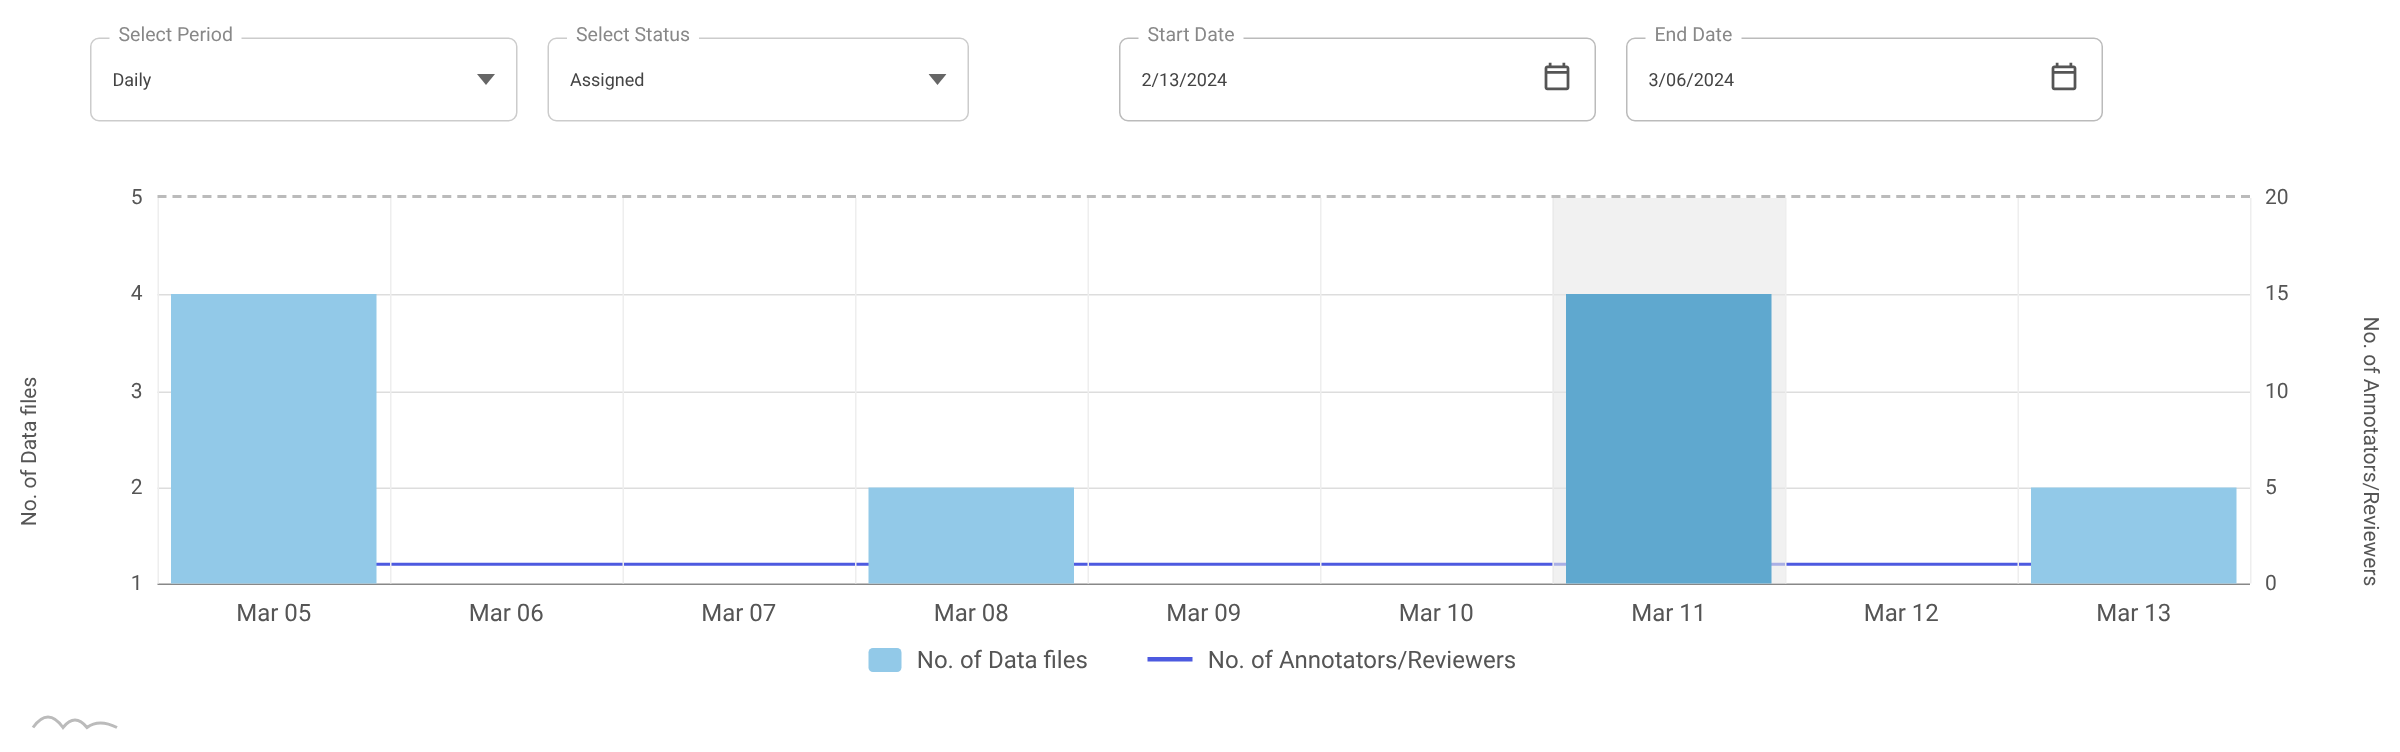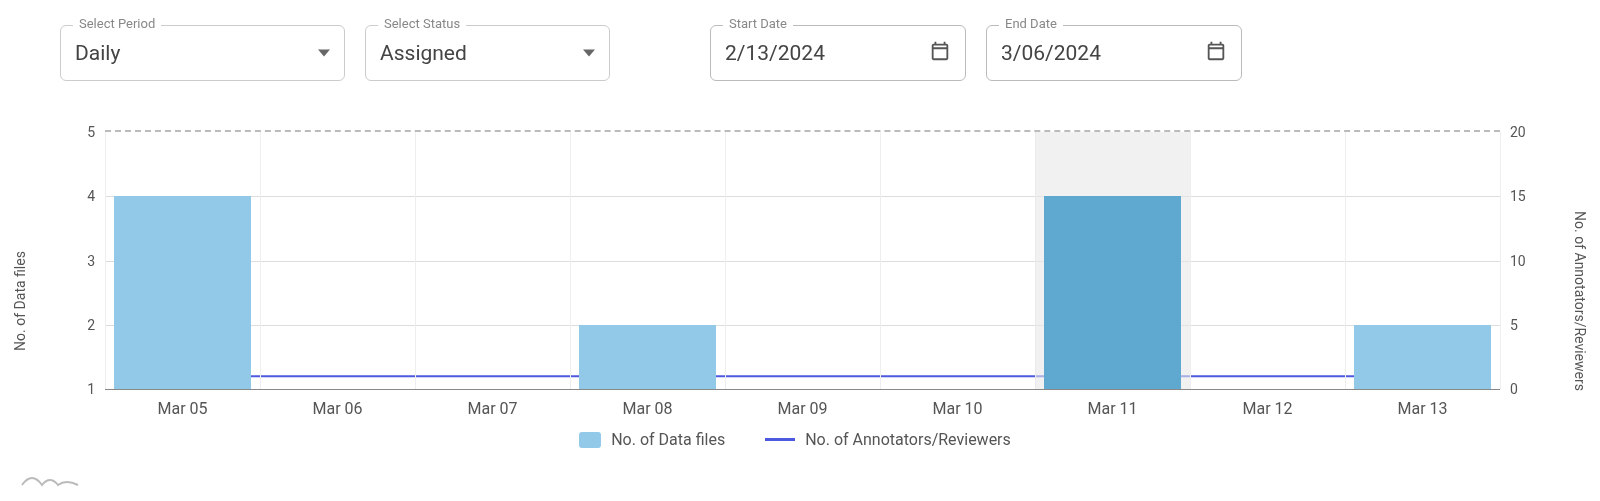--- a/index.html
+++ b/index.html
@@ -42,31 +42,31 @@
   .field .float-label {
     position: absolute;
     top: -10px;
     left: 12px;
     background: #fff;
     padding: 0 6px;
     font-size: 13px;
     color: #888;
   }
   .field .value {
-    font-size: 21px;
+    font-size: 12px;
     color: #444;
     flex: 1;
   }
   .field .caret, .field .cal {
     color: #666;
     margin-left: 10px;
   }
   .select-period { width: 285px; }
-  .select-status { width: 245px; }
-  .date-field { width: 256px; }
+  .select-status { width: 281px; }
+  .date-field { width: 318px; }
   .spacer { flex: 0 0 60px; }
 
   
   .chart-wrap {
     position: absolute;
     left: 30px;
     right: 40px;
     top: 120px;
     bottom: 20px;
   }

